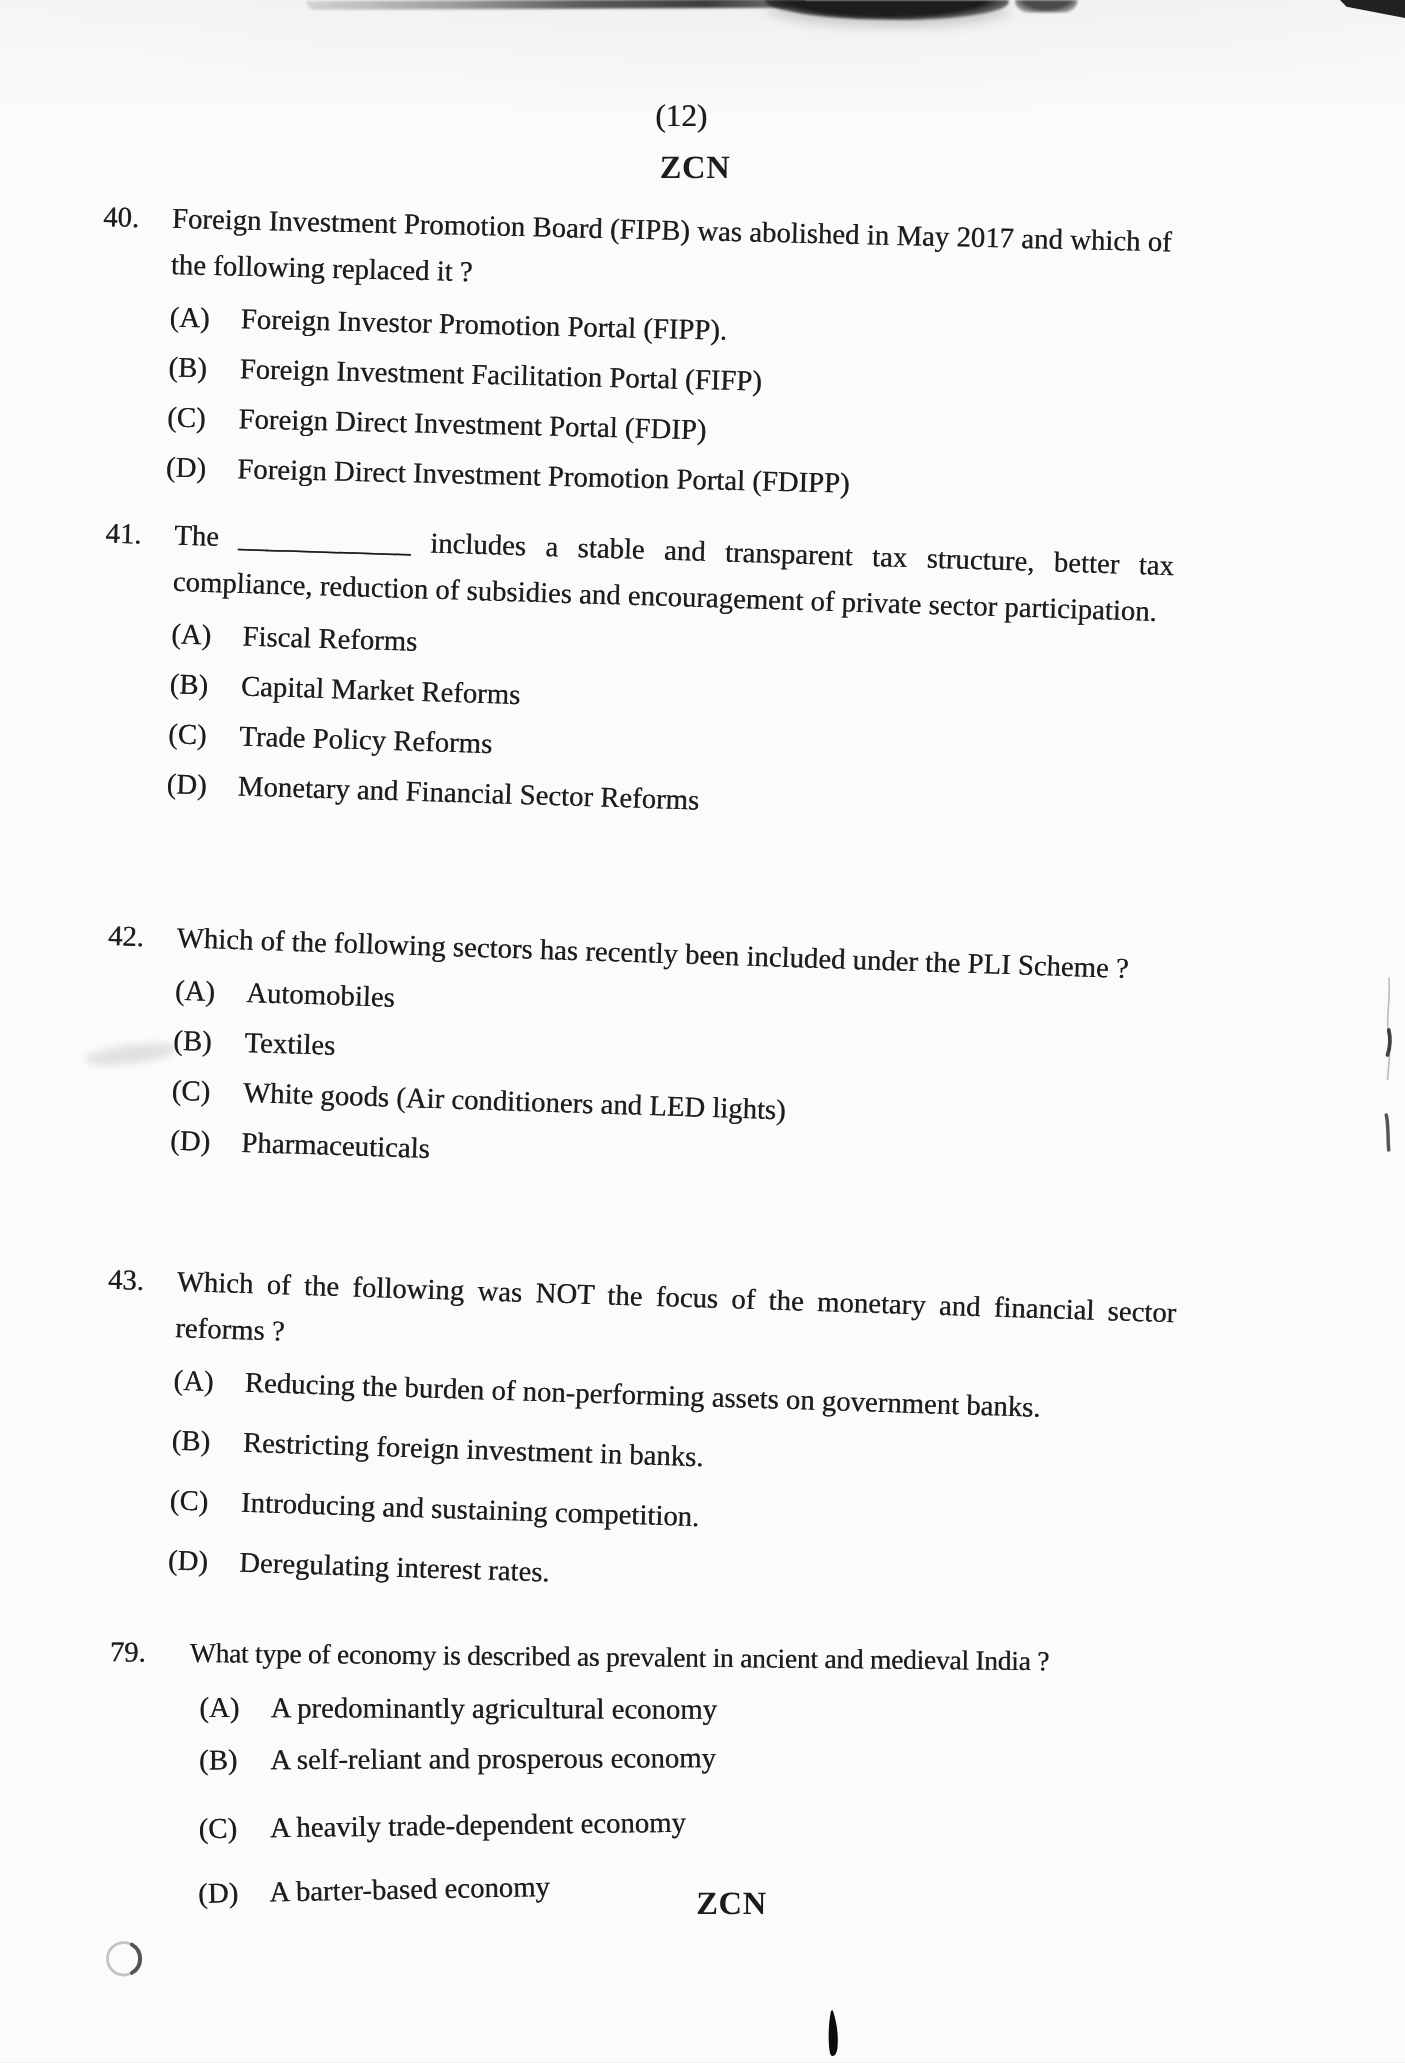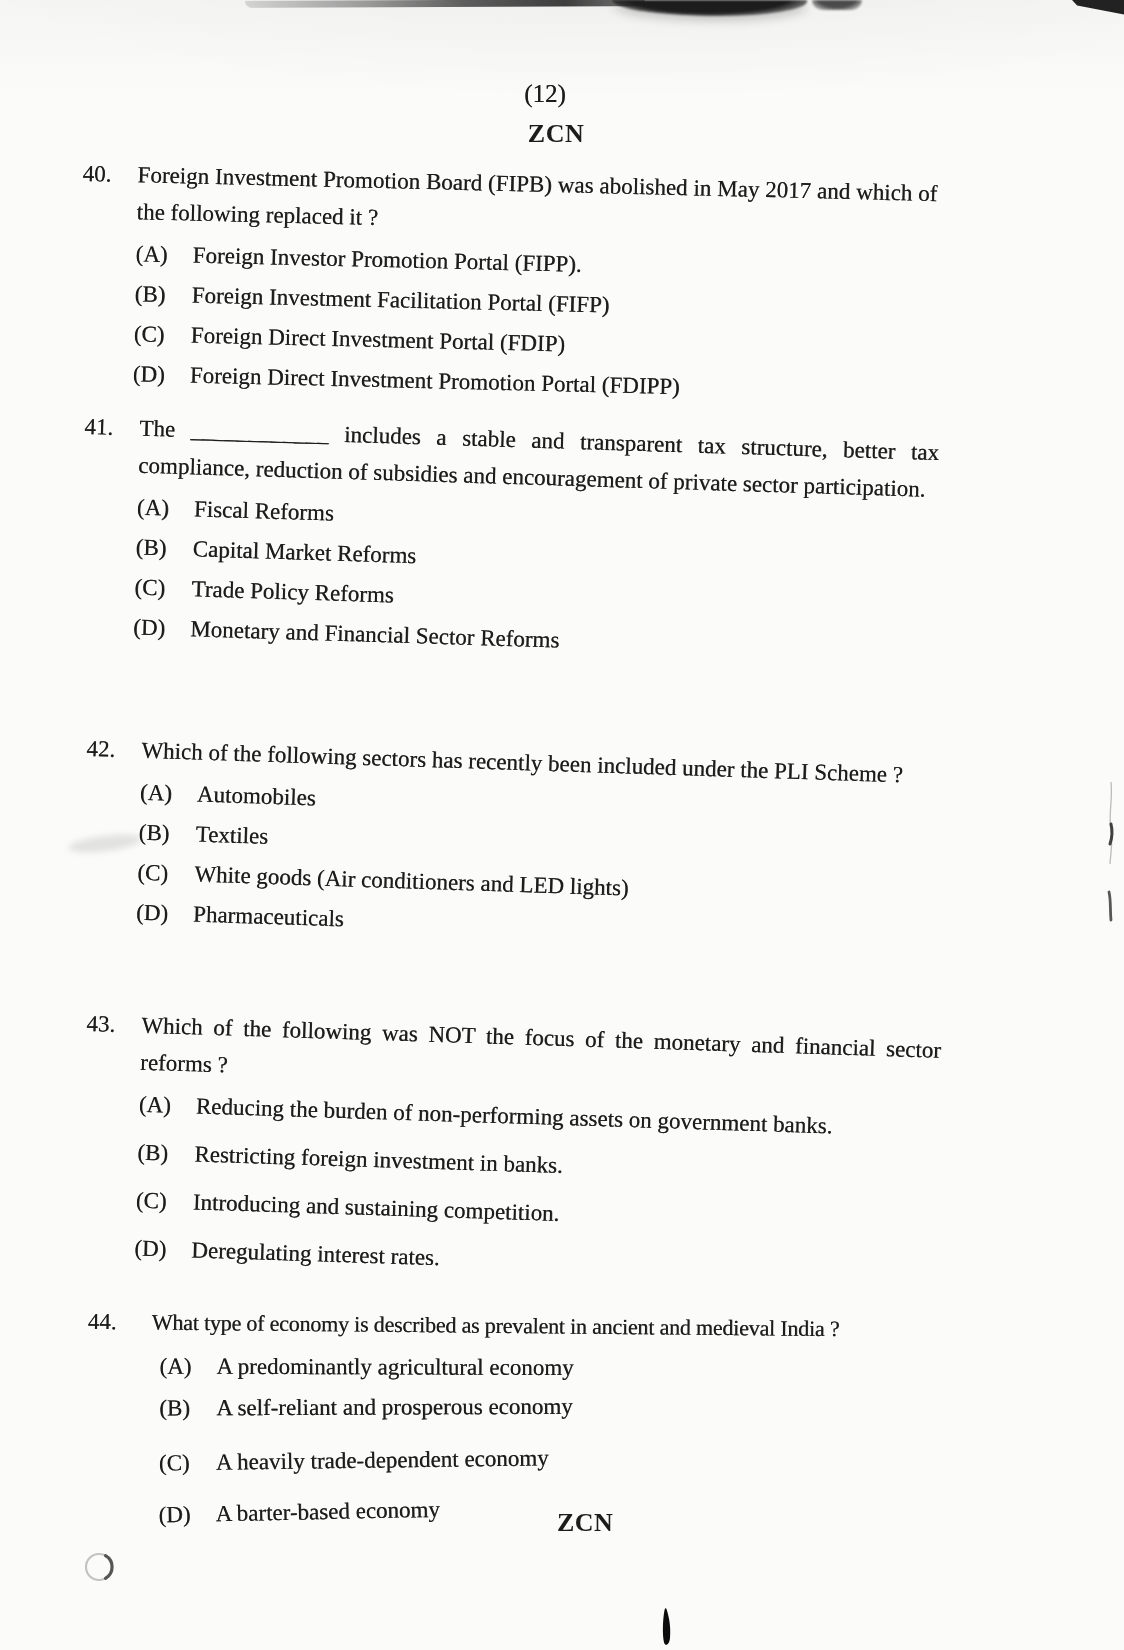--- a/index.html
+++ b/index.html
@@ -168,21 +168,21 @@
         <span class="optlabel">(C)</span>
         <span class="opttext">Introducing and sustaining competition.</span>
       </div>
           <div class="opt" style="margin-top:9px;transform:rotate(0deg);transform-origin:left top;">
         <span class="optlabel">(D)</span>
         <span class="opttext">Deregulating interest rates.</span>
       </div>
     </div>
       </div>
       <div class="q" style="left: 88px; top: 1303px; transform: rotate(0.55deg); transform-origin: left top;">
-    <div class="qnum" style="width:64px;">44.</div>
+    <div class="qnum" style="width:64px;">79.</div>
     <div class="qbody">
       <p class="qtext nowrap">What type of economy is described as prevalent in ancient and medieval India ?</p>
       <div class="opt" style="margin-top:6px;padding-left:8px;transform:rotate(-0.35deg);transform-origin:left top;">
         <span class="optlabel">(A)</span>
         <span class="opttext">A predominantly agricultural economy</span>
       </div>
           <div class="opt" style="margin-top:3px;padding-left:8px;transform:rotate(-0.8deg);transform-origin:left top;">
         <span class="optlabel">(B)</span>
         <span class="opttext">A self-reliant and prosperous economy</span>
       </div>

